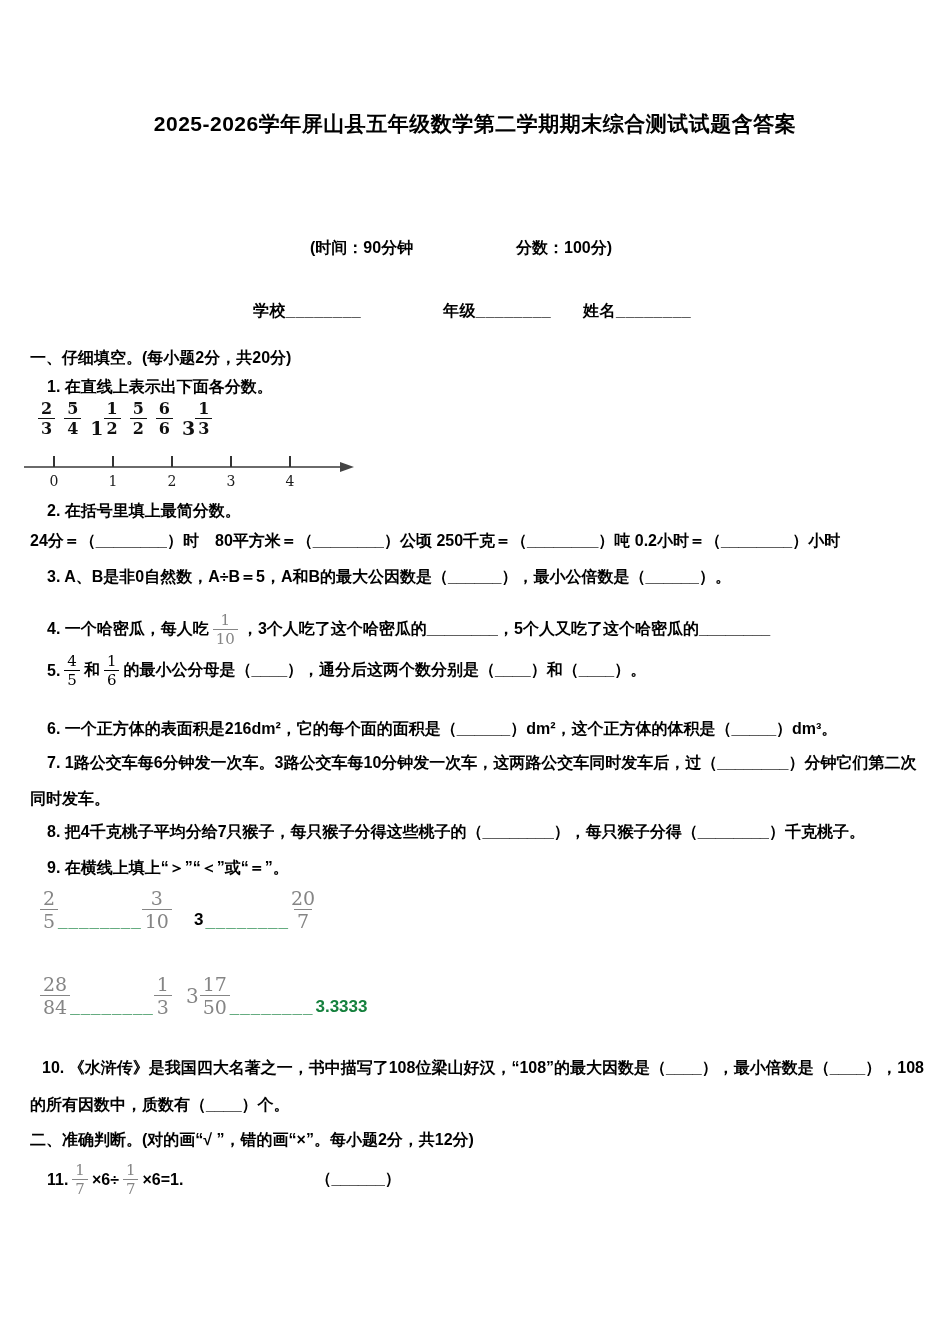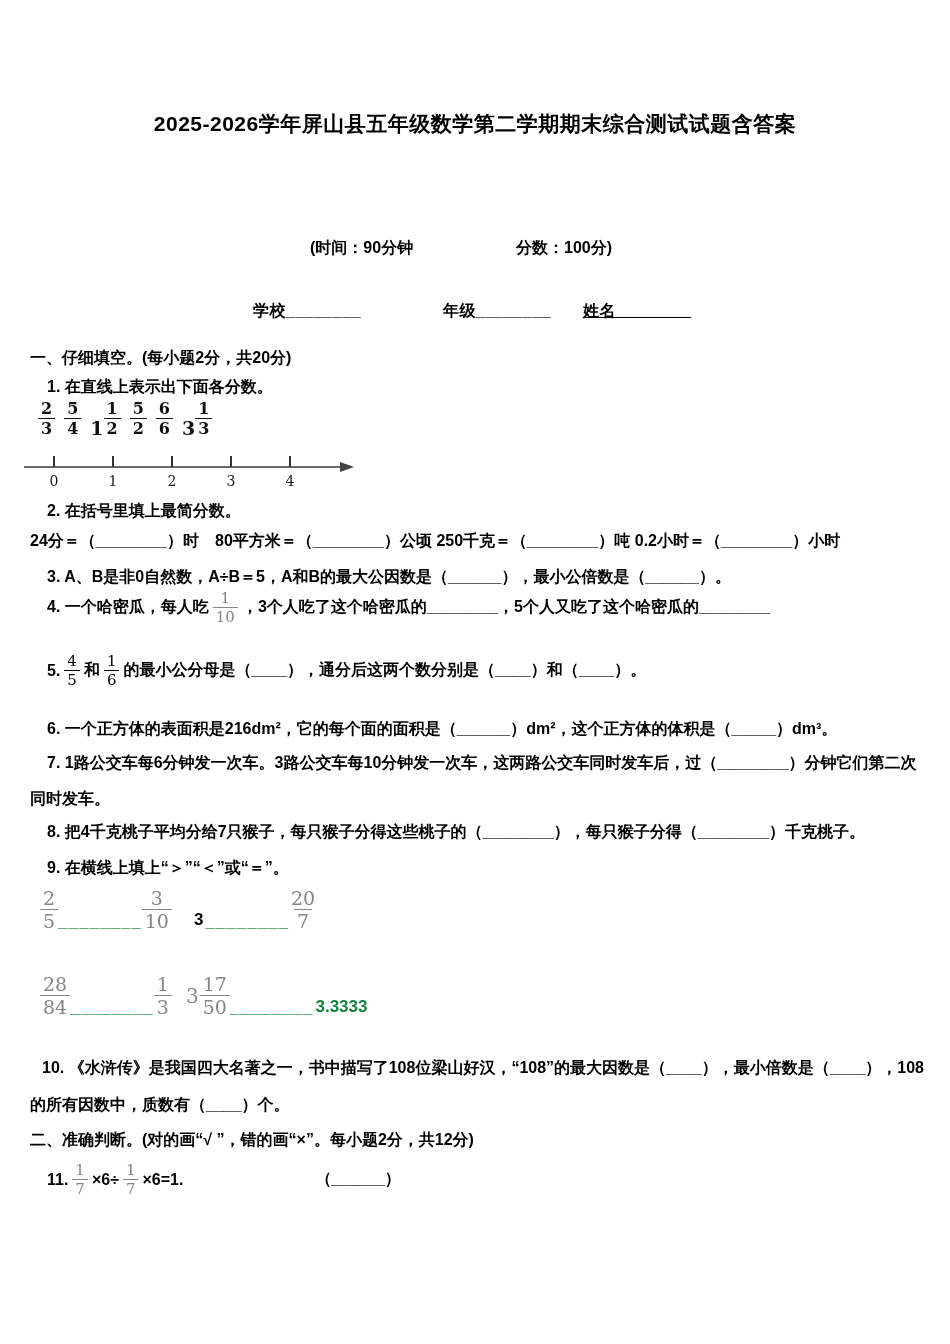--- a/index.html
+++ b/index.html
@@ -51,21 +51,21 @@
 
 <div class="page">
 
   <h1 class="abs title">2025-2026学年屏山县五年级数学第二学期期末综合测试试题含答案</h1>
 
   <span class="abs meta-label" style="left:310px; top:238px;">(时间：90分钟</span>
   <span class="abs meta-label" style="left:516px; top:238px;">分数：100分)</span>
 
   <span class="abs info-field" style="left:253px; top:301px;">学校________</span>
   <span class="abs info-field" style="left:443px; top:301px;">年级________</span>
-  <span class="abs info-field" style="left:583px; top:301px;text-decoration:underline;">姓名________</span>
+  <span class="abs info-field" style="left:583px; top:301px;">姓名________</span>
 
   <div class="abs heading" style="left:30px; top:348px;">一、仔细填空。(每小题2分，共20分)</div>
 
   <div class="abs qtext" style="left:47px; top:377px;">1. 在直线上表示出下面各分数。</div>
 
   <div class="abs q1-fracs" style="left:38px; top:400px;">
     <span class="frac">
         <span class="fnum">2</span>
         <span class="fden">3</span>
       </span>
@@ -110,21 +110,21 @@
     <text class="nl-label" x="150" y="34" text-anchor="middle">2</text>
     <text class="nl-label" x="209" y="34" text-anchor="middle">3</text>
     <text class="nl-label" x="268" y="34" text-anchor="middle">4</text>
   </svg>
 
   <div class="abs qtext" style="left:47px; top:501px;">2. 在括号里填上最简分数。</div>
   <div class="abs qtext" style="left:30px; top:531px;">24分＝（________）时　80平方米＝（________）公顷 250千克＝（________）吨 0.2小时＝（________）小时</div>
 
   <div class="abs qtext" style="left:47px; top:567px;">3. A、B是非0自然数，A÷B＝5，A和B的最大公因数是（______），最小公倍数是（______）。</div>
 
-  <div class="abs inline-row" style="left:47px; top:590px;justify-content:center;">
+  <div class="abs inline-row" style="left:47px; top:612px;justify-content:center;">
     <span>4. 一个哈密瓜，每人吃</span>
     <span class="frac gray">
         <span class="fnum">1</span>
         <span class="fden">10</span>
       </span>
     <span>，3个人吃了这个哈密瓜的________，5个人又吃了这个哈密瓜的________</span>
   </div>
 
   <div class="abs inline-row" style="left:47px; top:653px;">
     <span>5. </span>

